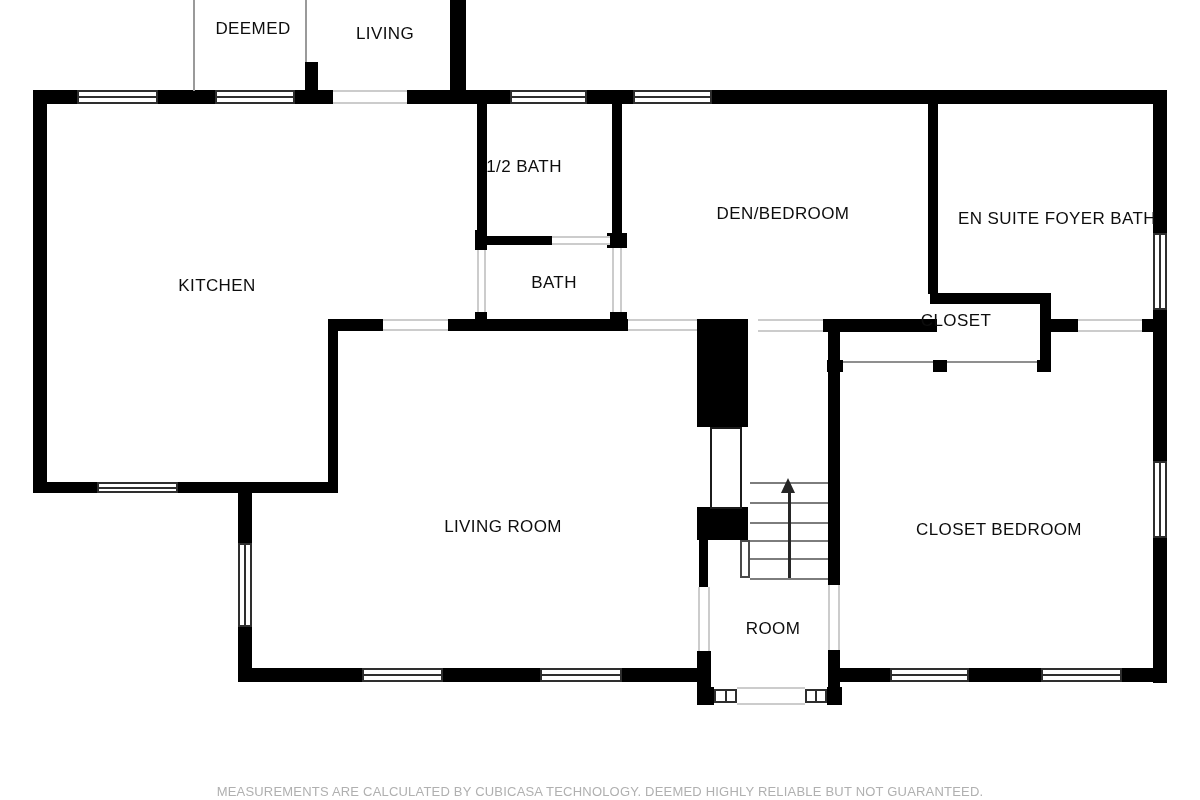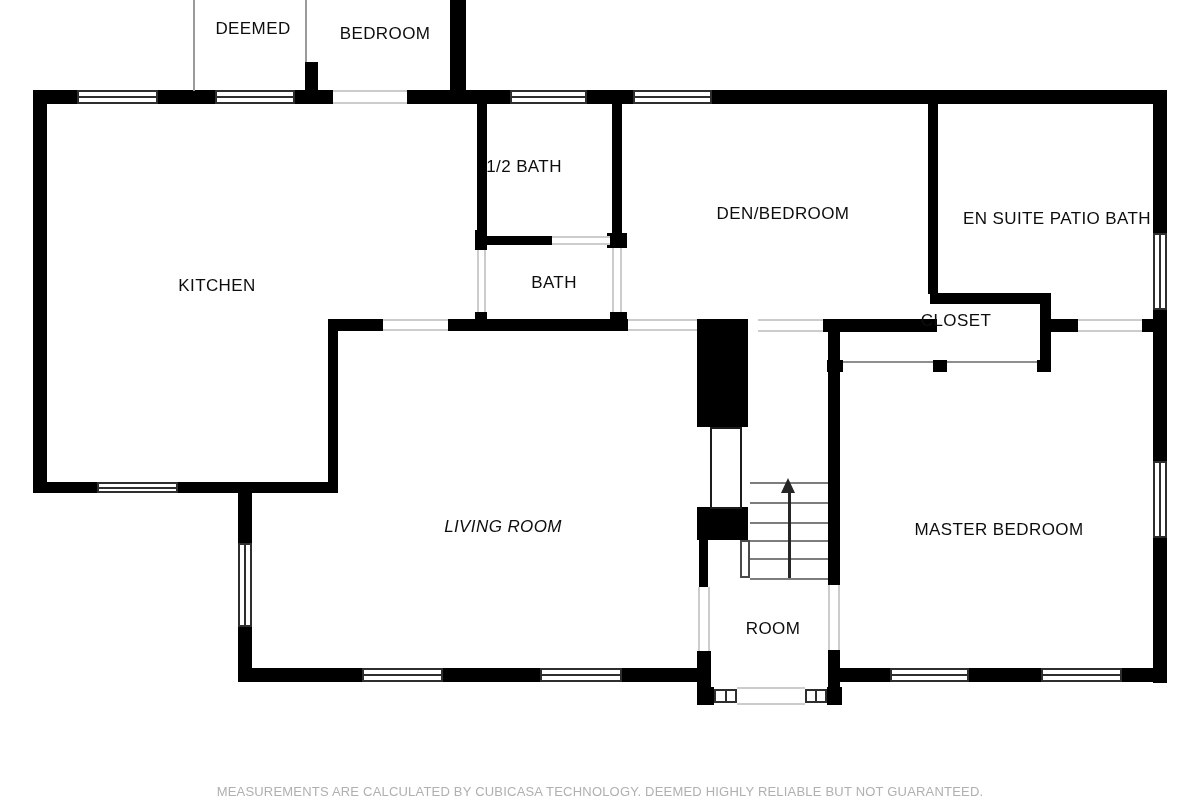--- a/index.html
+++ b/index.html
@@ -133,25 +133,25 @@
       <div class="stair-tread" style="left: 750px; top: 482px; width: 78px; height: 2px;"></div>
       <div class="stair-tread" style="left: 750px; top: 502px; width: 78px; height: 2px;"></div>
       <div class="stair-tread" style="left: 750px; top: 522px; width: 78px; height: 2px;"></div>
       <div class="stair-tread" style="left: 750px; top: 540px; width: 78px; height: 2px;"></div>
       <div class="stair-tread" style="left: 750px; top: 558px; width: 78px; height: 2px;"></div>
       <div class="stair-tread" style="left: 750px; top: 578px; width: 78px; height: 2px;"></div>
       <div class="stair-side" style="left: 740px; top: 540px; width: 10px; height: 38px;"></div>
       <div class="arrow-line" style="left: 788px; top: 492px; width: 3px; height: 86px;"></div>
       <div class="arrow-head" style="left: 781px; top: 478px;"></div>
       <div class="room-label" style="left: 253px; top: 29px;">DEEMED</div>
-      <div class="room-label" style="left: 385px; top: 34px;">BEDROOM</div>
+      <div class="room-label" style="left: 385px; top: 34px;">LIVING</div>
       <div class="room-label" style="left: 205px; top: 286px; margin-left: 12px;">KITCHEN</div>
       <div class="room-label" style="left: 524px; top: 167px;">1/2 BATH</div>
       <div class="room-label" style="left: 554px; top: 283px;">BATH</div>
       <div class="room-label" style="left: 783px; top: 214px; text-align: center;">DEN/BEDROOM</div>
-      <div class="room-label" style="left: 1057px; top: 219px;">EN SUITE PATIO BATH</div>
+      <div class="room-label" style="left: 1057px; top: 219px;">EN SUITE FOYER BATH</div>
       <div class="room-label" style="left: 956px; top: 321px;">CLOSET</div>
-      <div class="room-label" style="left: 503px; top: 527px; font-style: italic;">LIVING ROOM</div>
-      <div class="room-label" style="left: 999px; top: 530px;">MASTER BEDROOM</div>
+      <div class="room-label" style="left: 503px; top: 527px;">LIVING ROOM</div>
+      <div class="room-label" style="left: 999px; top: 530px;">CLOSET BEDROOM</div>
       <div class="room-label" style="left: 773px; top: 629px;">ROOM</div>
     </div>
   <div id="footer">MEASUREMENTS ARE CALCULATED BY CUBICASA TECHNOLOGY. DEEMED HIGHLY RELIABLE BUT NOT GUARANTEED.</div>
 </div>
 
 </body></html>

